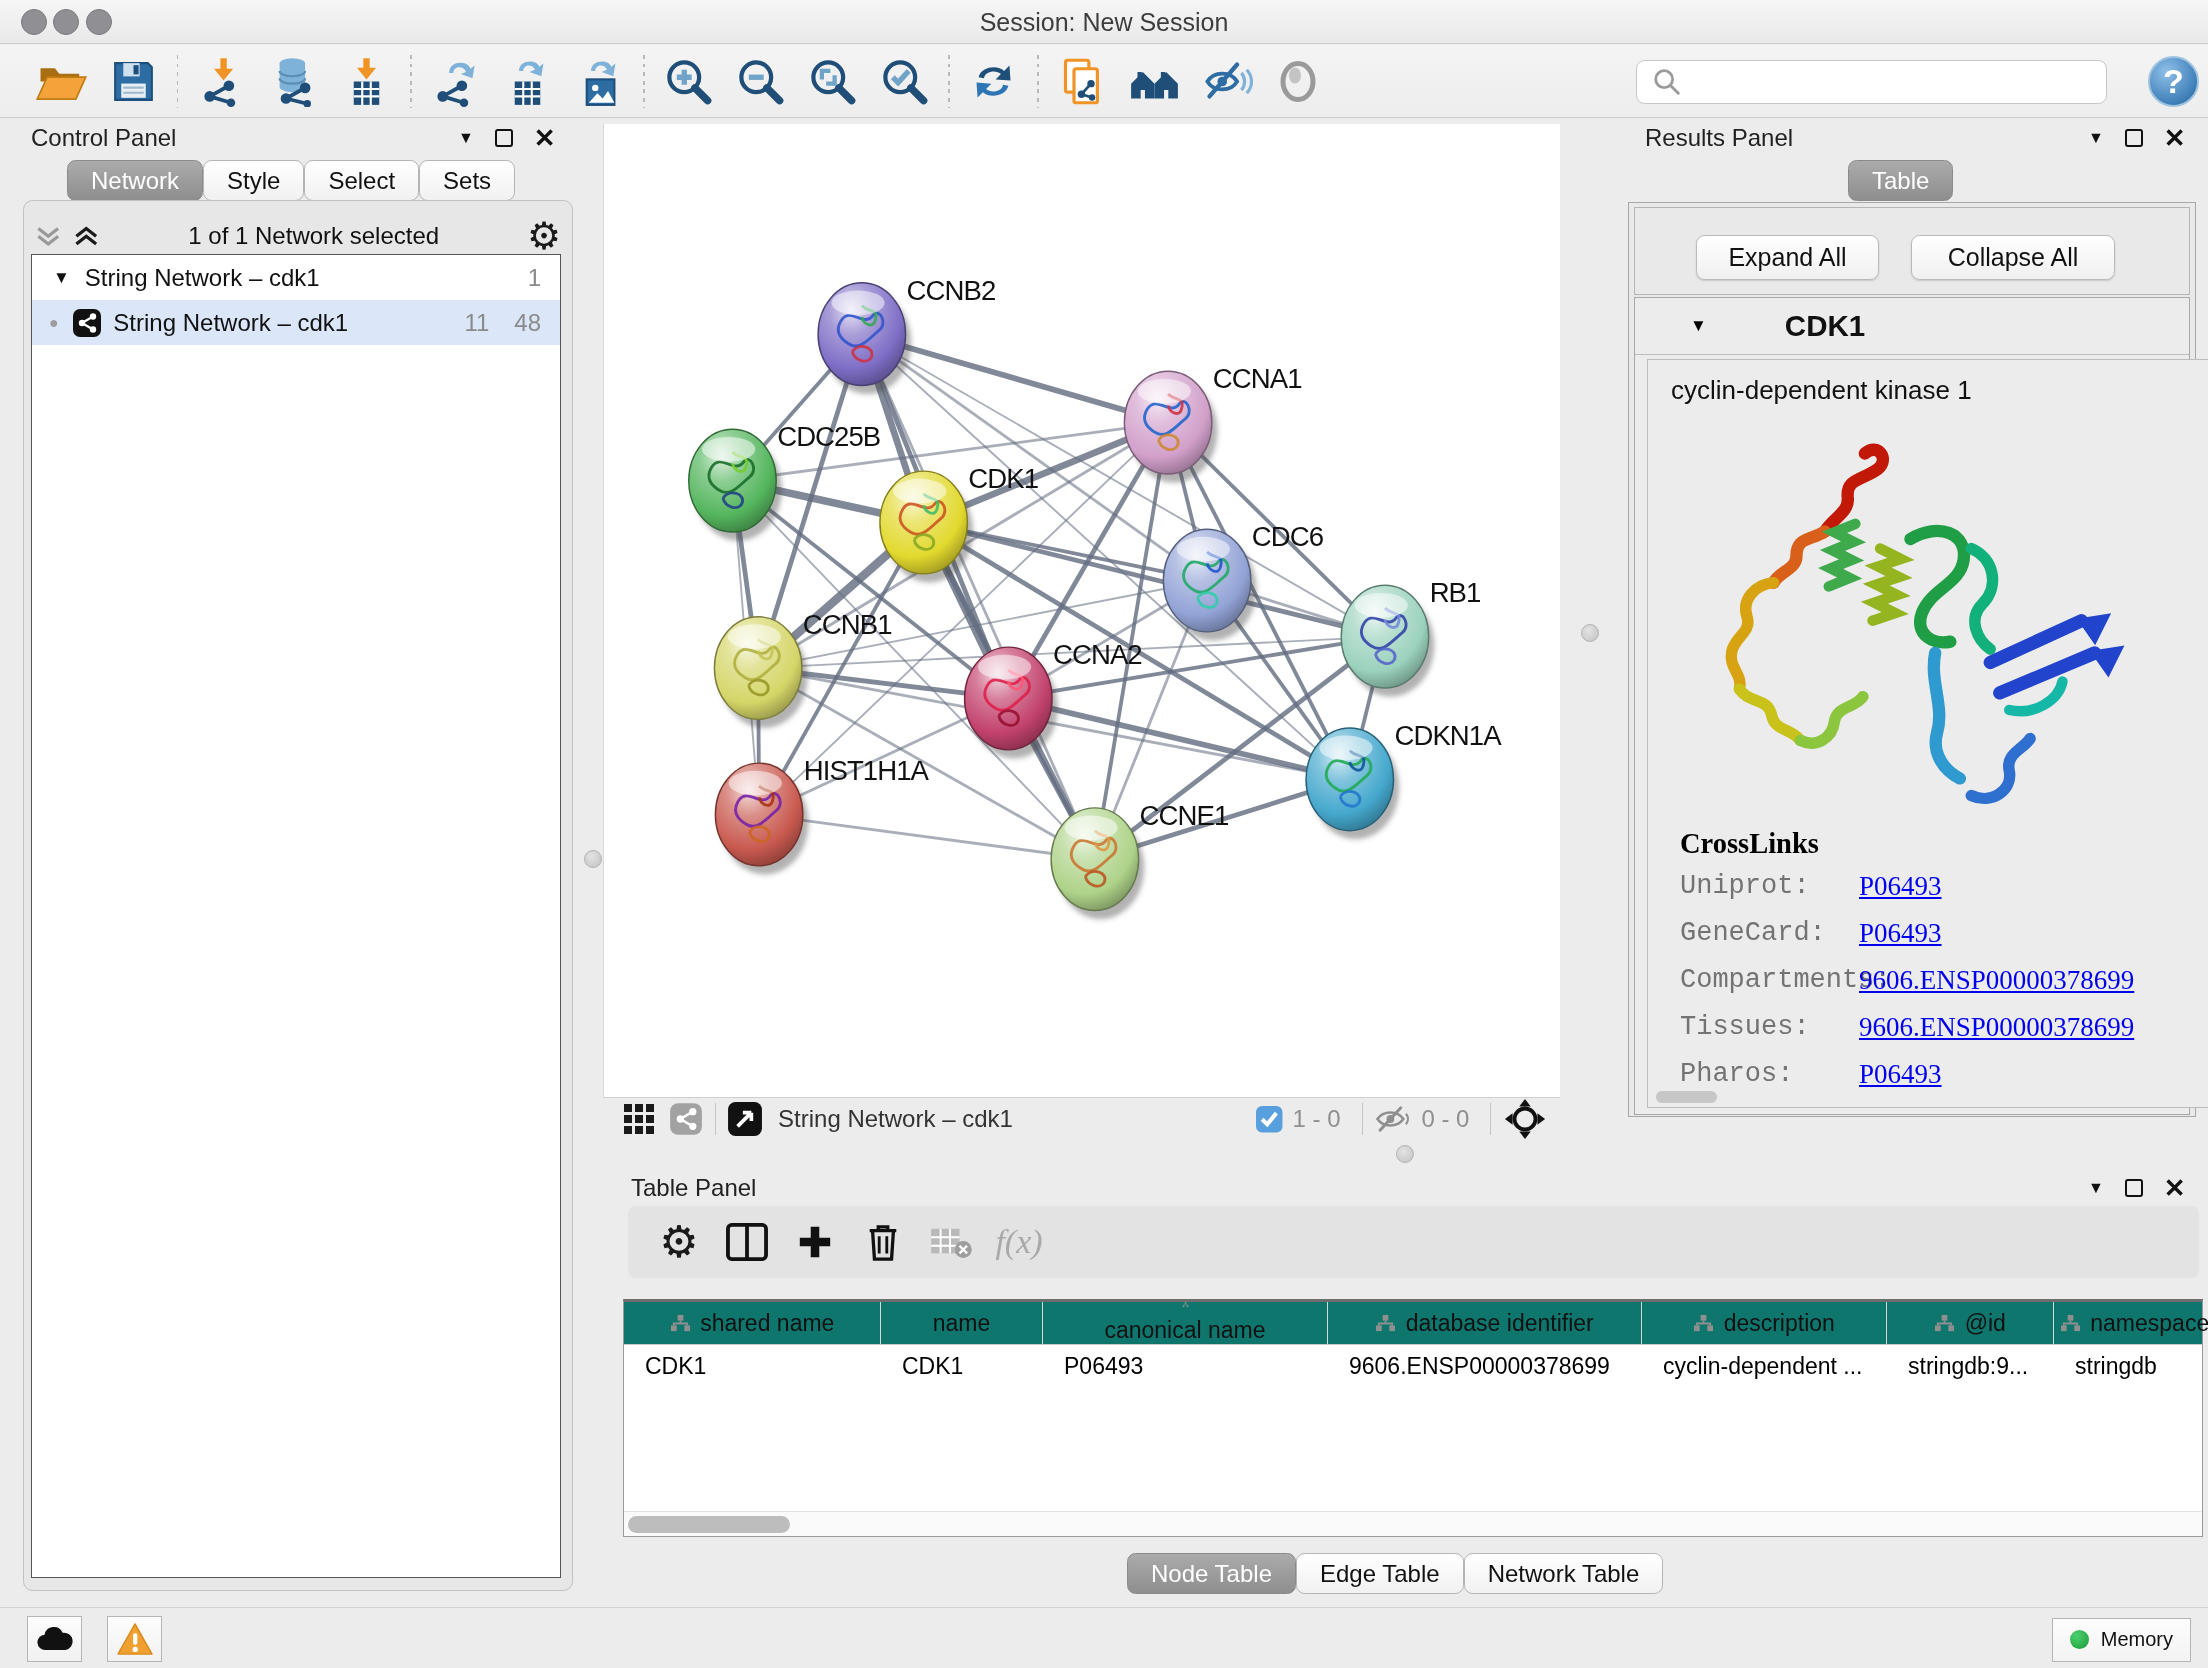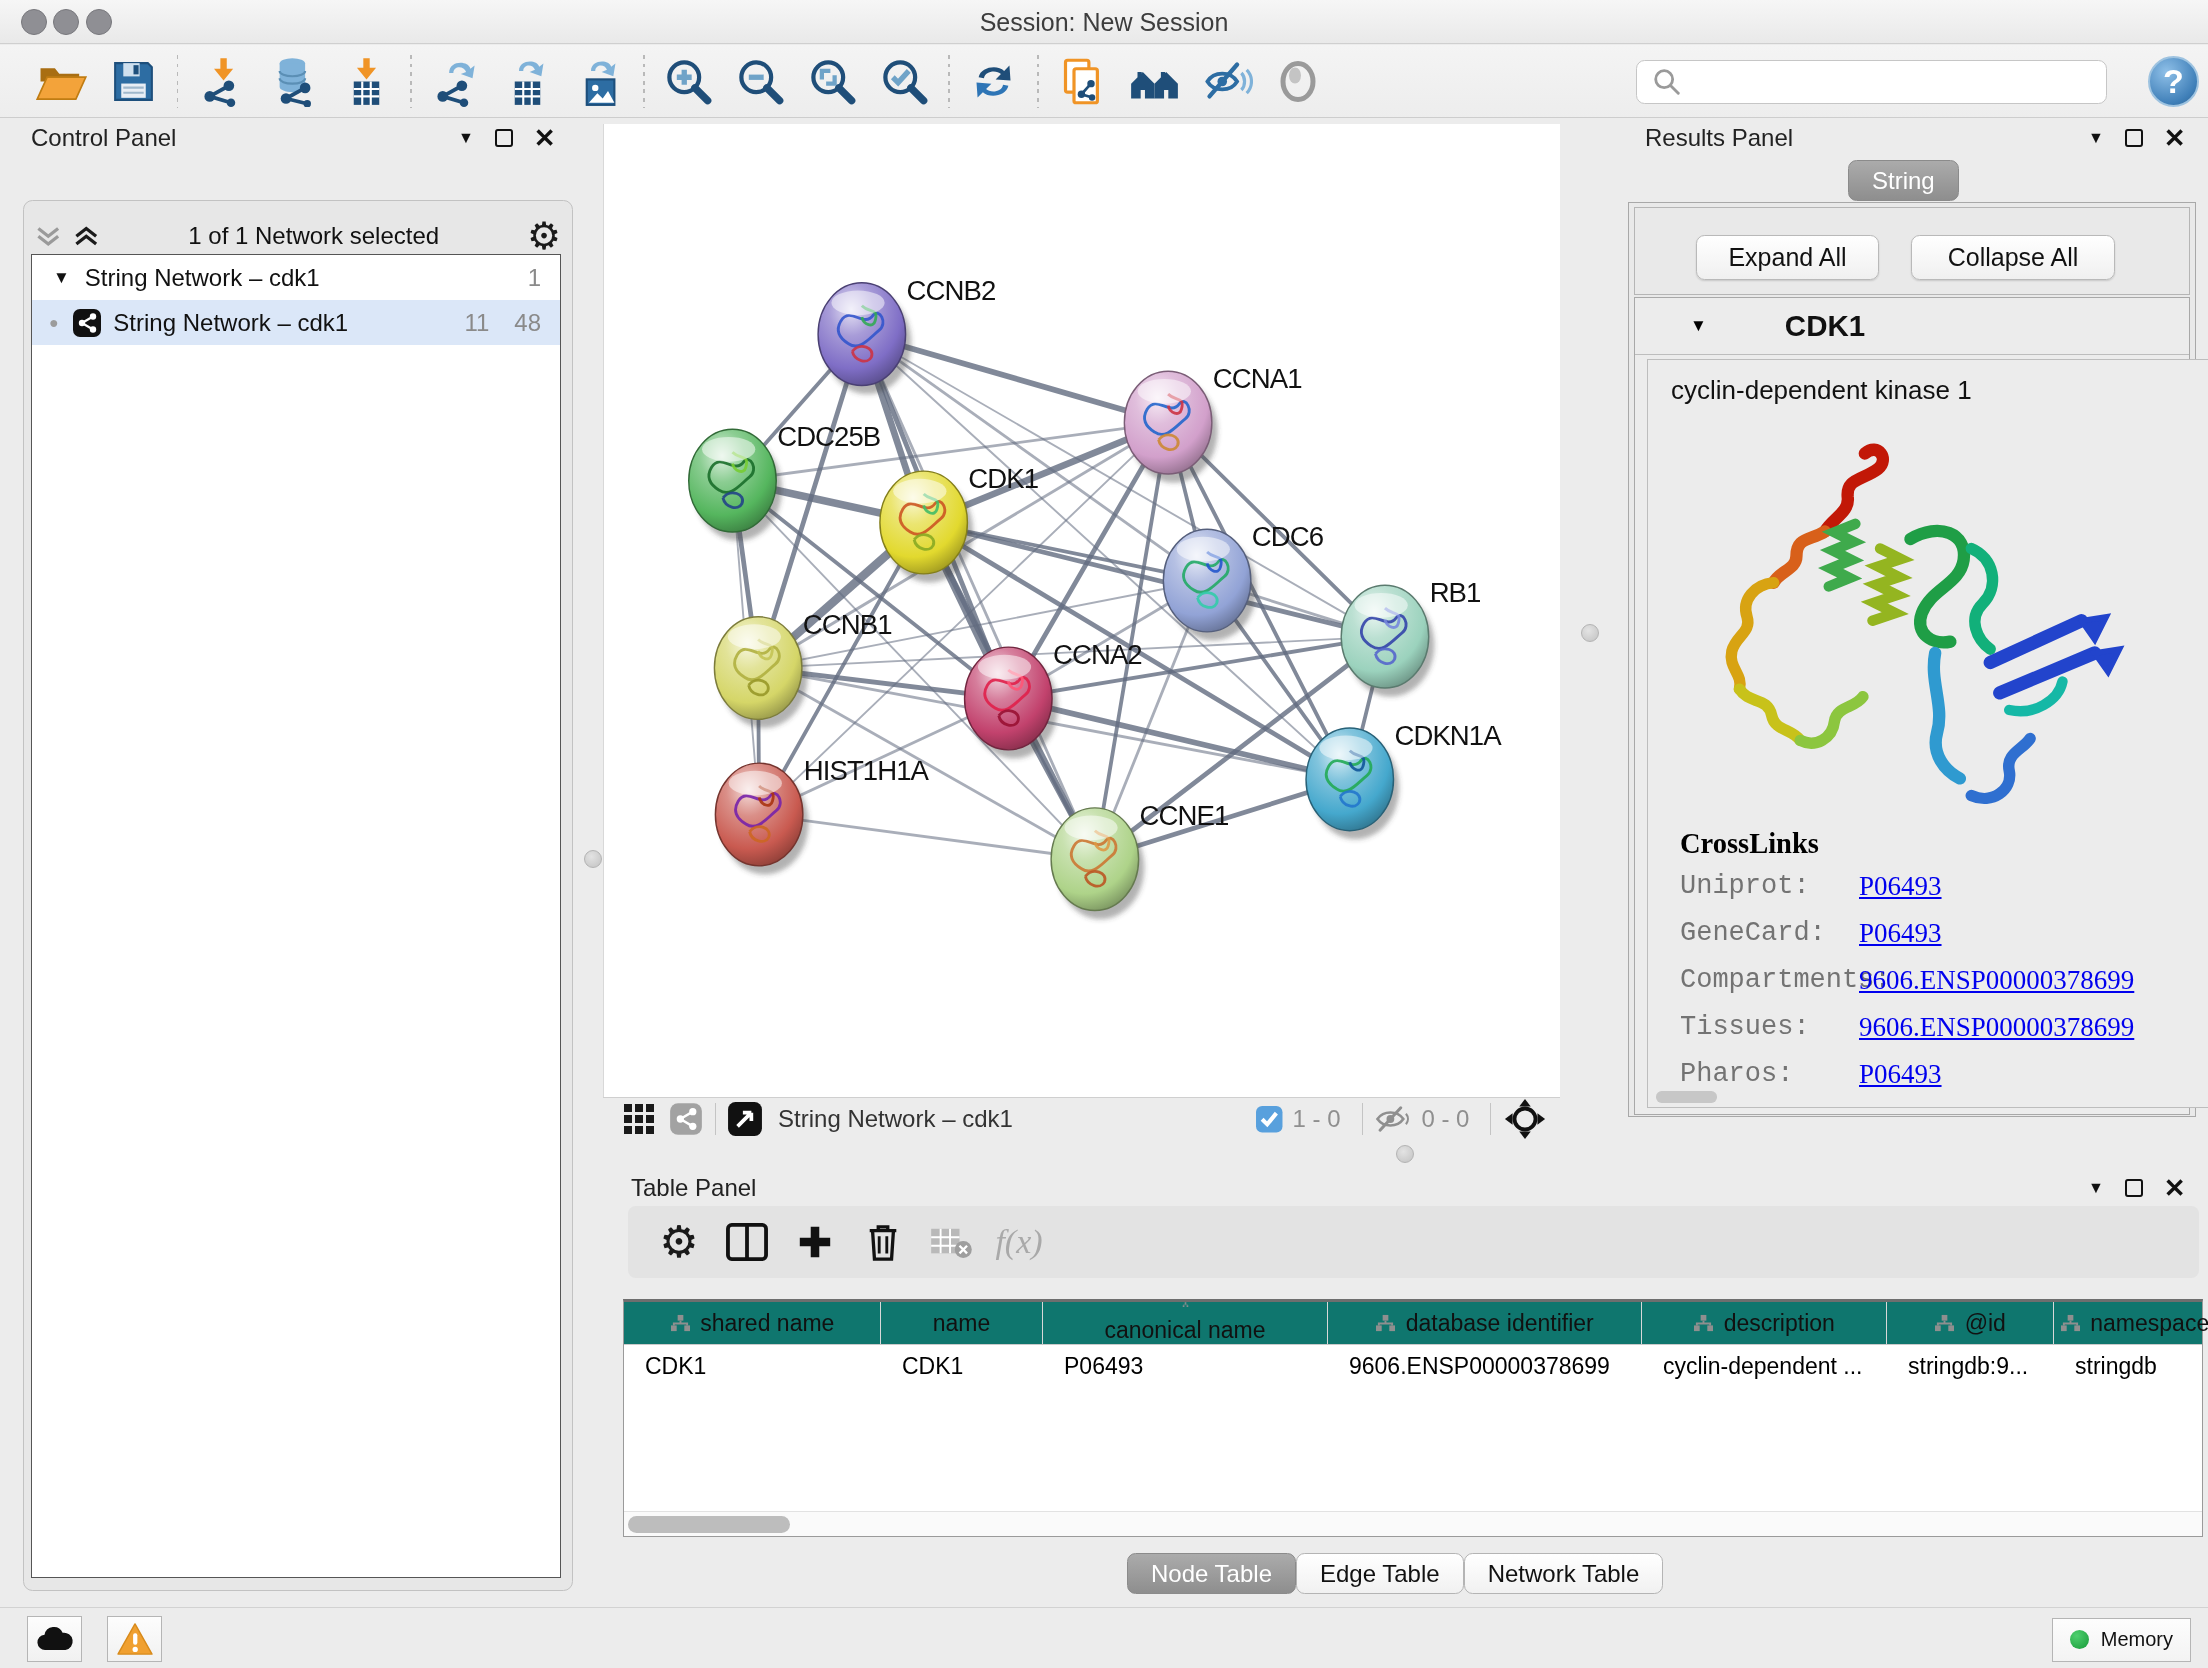--- a/index.html
+++ b/index.html
@@ -286,20 +286,26 @@
       <input id="search-input" placeholder="" style="">
     </div>
     <div id="help-btn">?</div>
   </div>
 
   <div id="cp-head" class="panel-title">Control Panel</div>
   <div id="cp-ctrl">
     <span class="pc pc-tri">▼</span>
     <span class="pc pc-box"></span>
     <span class="pc pc-x">✕</span>
+  </div>
+  <div id="cp-tabs">
+    <div class="tab sel">Network</div>
+    <div class="tab">Style</div>
+    <div class="tab">Select</div>
+    <div class="tab">Sets</div>
   </div>
   <div id="cp-box"></div>
   <div id="cp-toolbar">
     <svg width="28.5" height="28.5" viewBox="0 0 26 26">
       <path d="M4 6 l9 7 9 -7 M4 13 l9 7 9 -7" stroke="#9a9a9a" stroke-width="3" fill="none"></path>
     </svg>
     <svg width="28.5" height="28.5" viewBox="0 0 26 26" style="margin-left:9.5px">
       <path d="M4 20 l9 -7 9 7 M4 13 l9 -7 9 7" stroke="#1a1a1a" stroke-width="3" fill="none"></path>
     </svg>
     <div id="cp-status">1 of 1 Network selected</div>
@@ -603,21 +609,21 @@
   <div class="split-dot" style="left:584px; top:850px"></div>
   <div class="split-dot" style="left:1581px; top:624px"></div>
   <div class="split-dot" style="left:1396px; top:1145px"></div>
 
   <div id="rp-head" class="panel-title">Results Panel</div>
   <div id="rp-ctrl">
     <span class="pc pc-tri">▼</span>
     <span class="pc pc-box"></span>
     <span class="pc pc-x">✕</span>
   </div>
-  <div id="rp-tab" class="tab sel">String</div>
+  <div id="rp-tab" class="tab sel">Table</div>
   <div id="rp-outer"></div>
   <div id="rp-btnrow">
     <div class="rp-btn" style="left:61px; width:183px">Expand All</div>
     <div class="rp-btn" style="left:276px; width:204px">Collapse All</div>
   </div>
   <div id="rp-gene-box">
     <div id="rp-gene-head">
       <span style="margin-left:55px; font-size:17px">▼</span>
       <span id="rp-gene-name">CDK1</span>
     </div>

